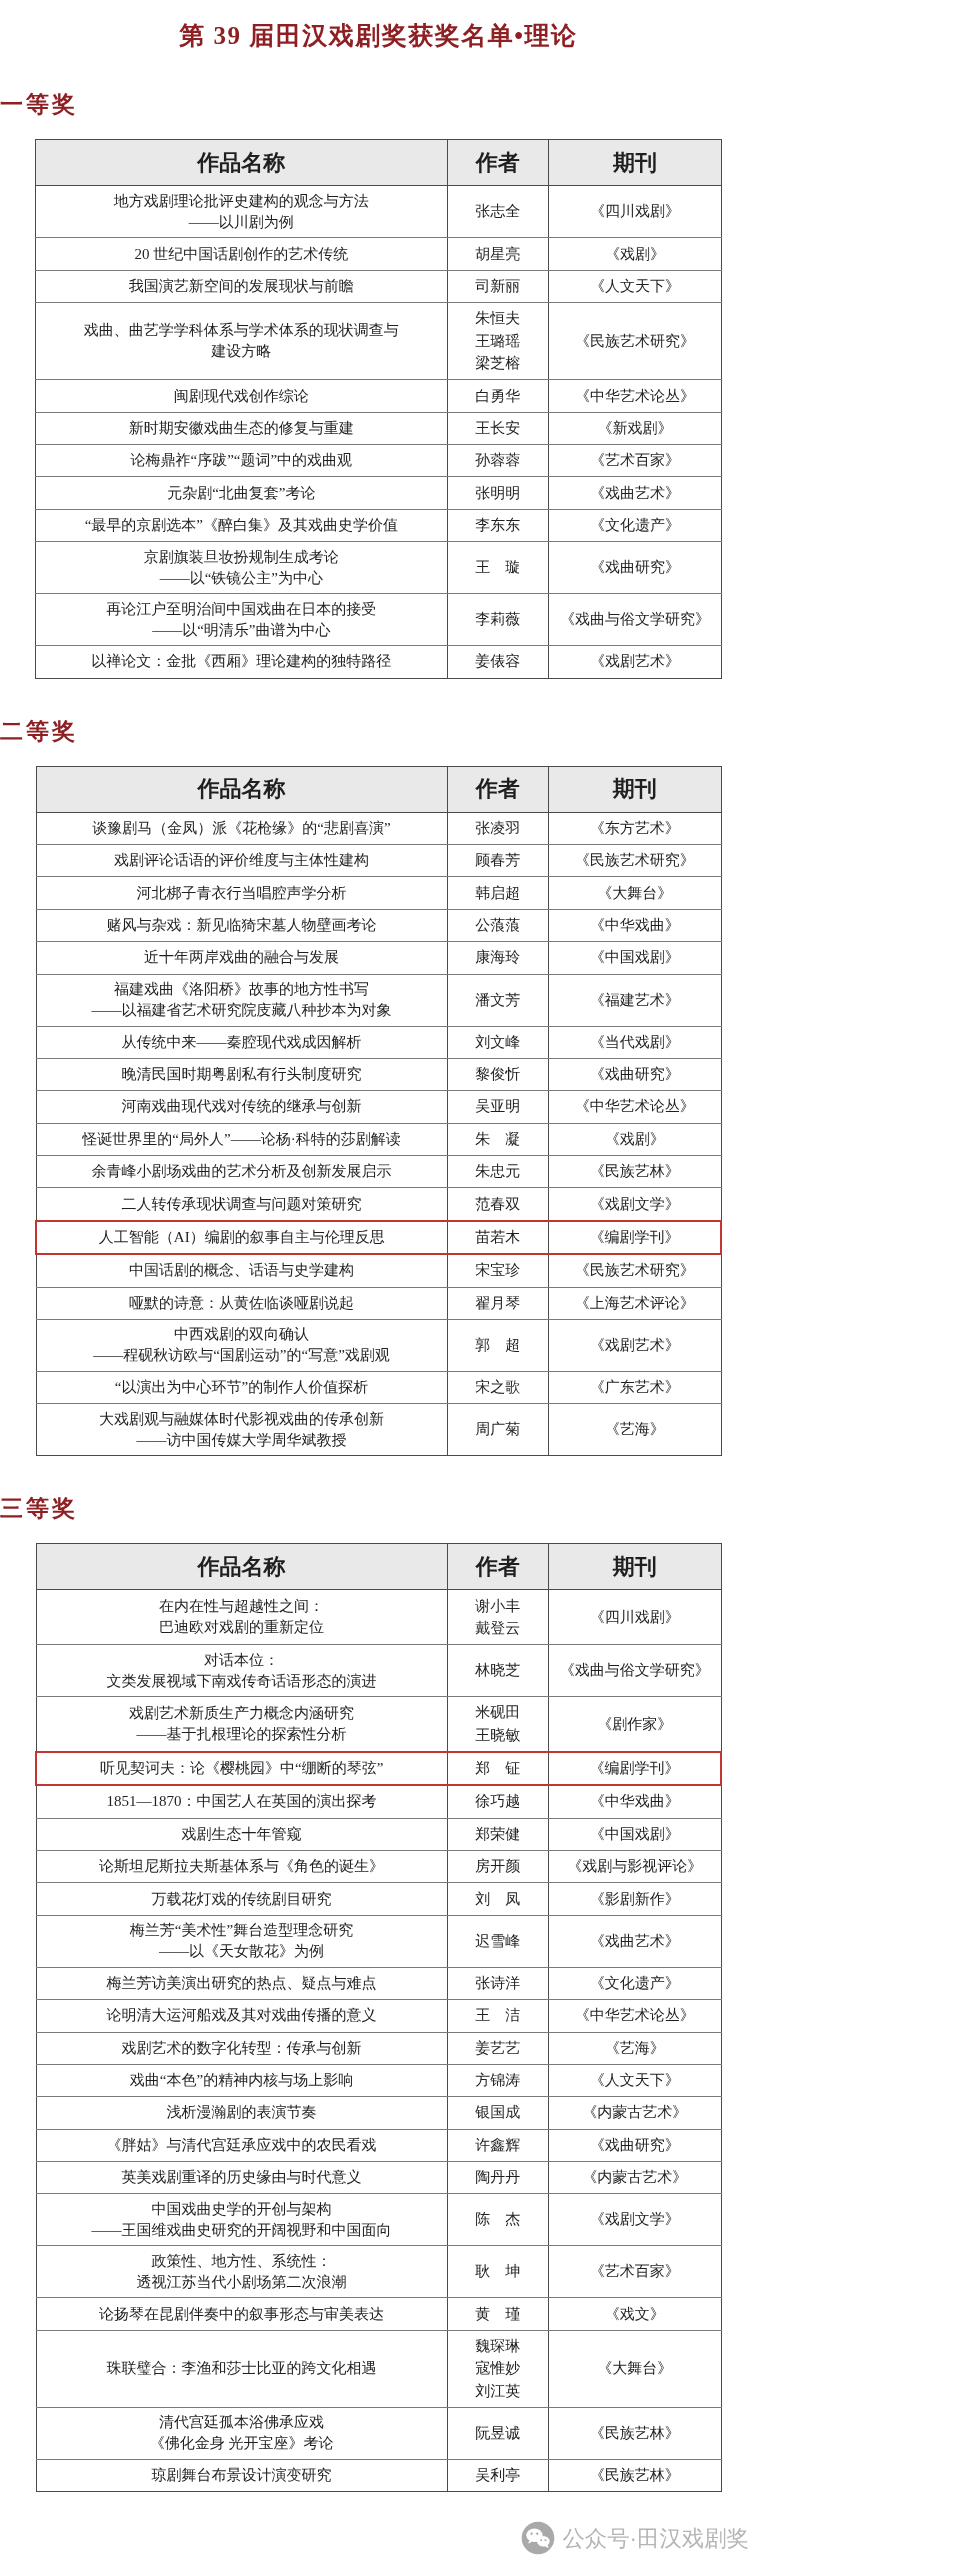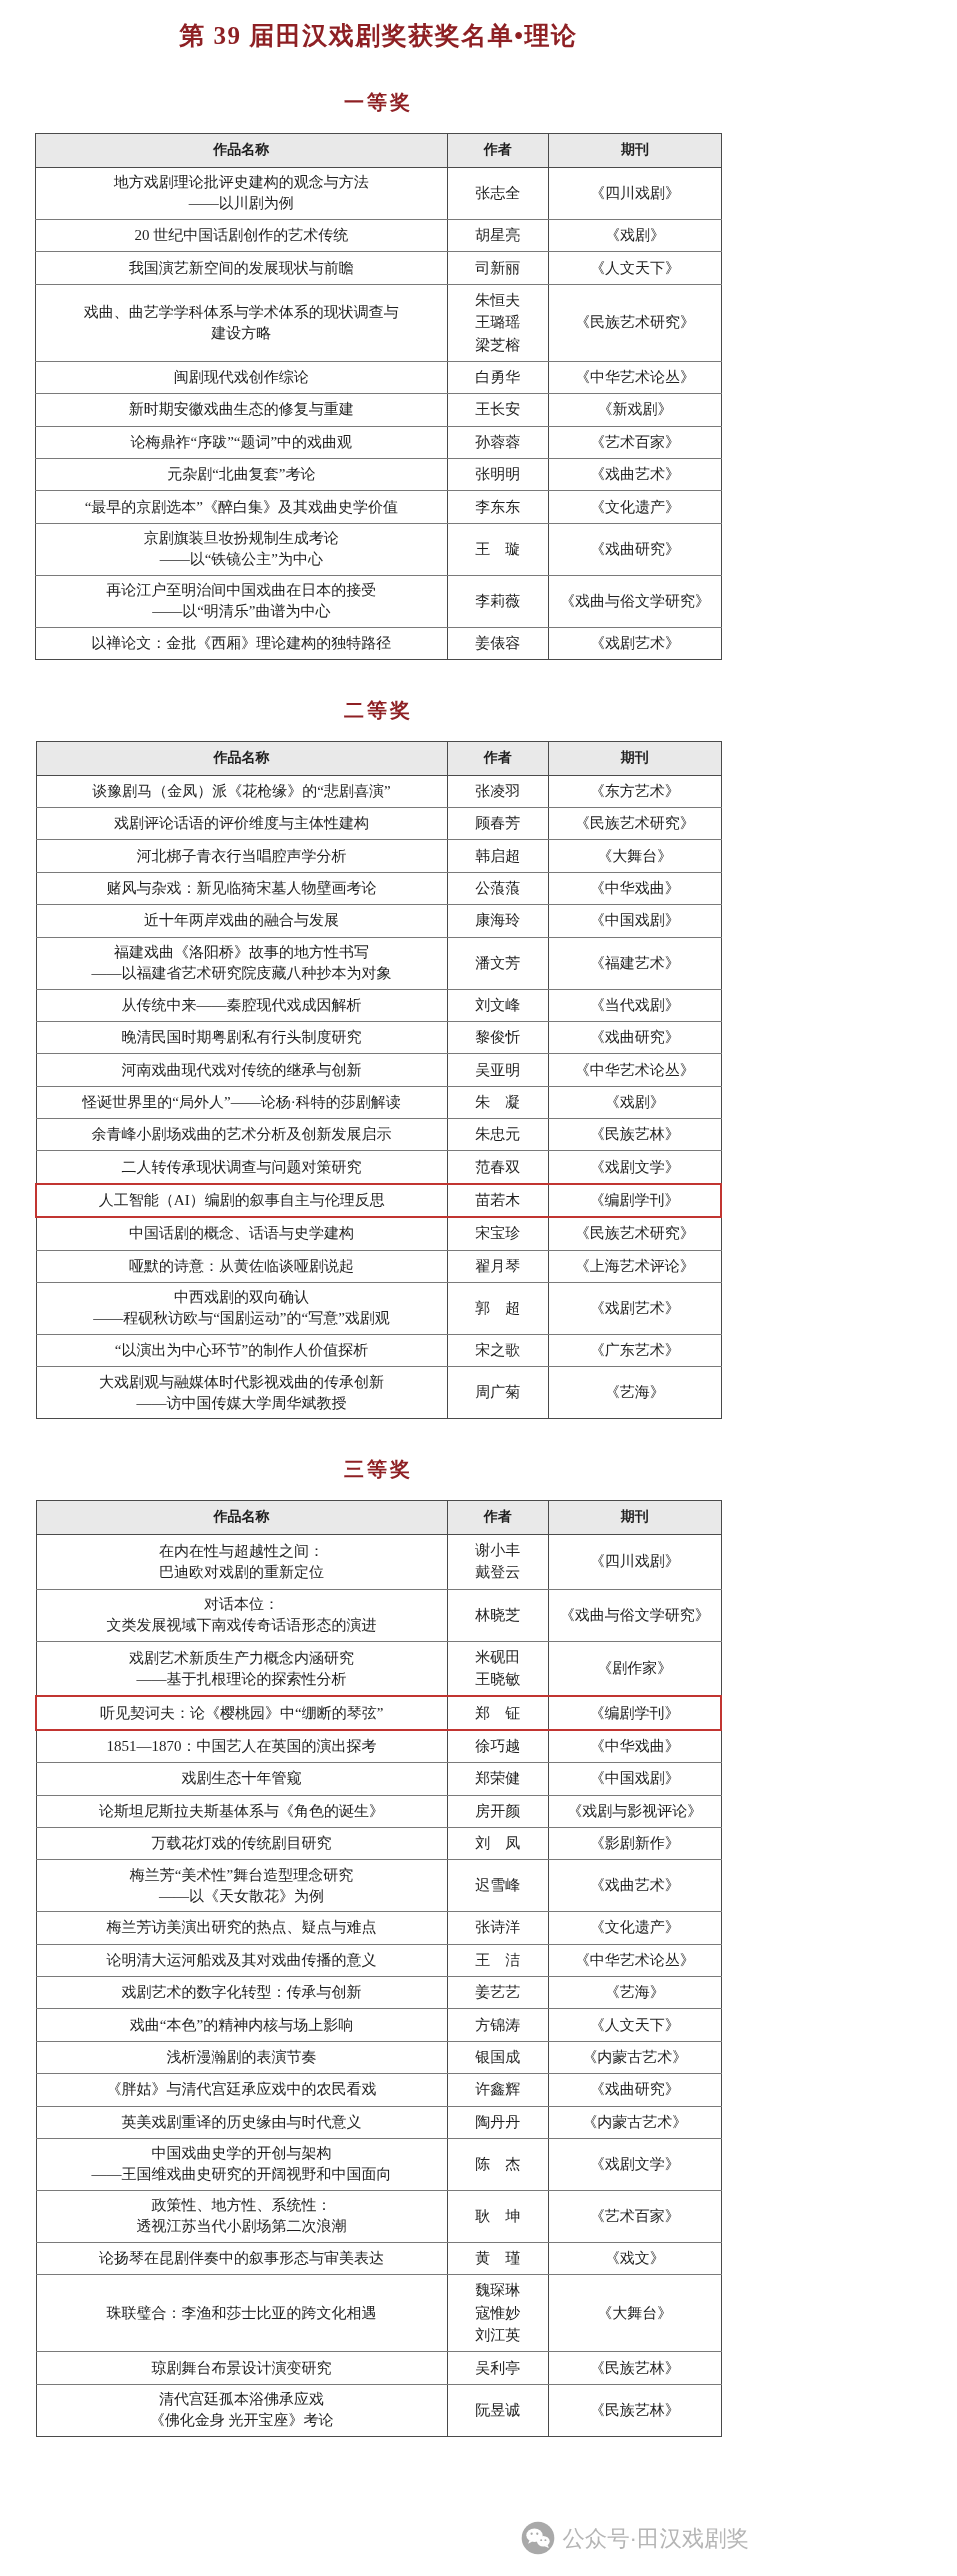--- a/index.html
+++ b/index.html
@@ -27,36 +27,35 @@
   .page-title{
     margin-top:19.4px;
     text-align:center;
     font-size:25px;
     font-weight:bold;
     letter-spacing:1.5px;
     color:var(--accent);
   }
   .section-heading{
     margin-top:37px;
-    text-align:center;
-    font-size:20px;
+    font-size:23px;
     font-weight:bold;
     letter-spacing:3px;
     color:var(--accent);
   }
   table.award-table{
     width:687px;
     margin:15px auto 0 auto;
     border-collapse:collapse;
     table-layout:fixed;
   }
   .award-table th{
     background:var(--header-bg);
     border:1.5px solid var(--border-dark);
-    font-size:14px;
+    font-size:22px;
     font-weight:bold;
     padding:7.5px 3px;
     text-align:center;
   }
   .award-table td{
     border-left:1.5px solid var(--border-dark);
     border-right:1.5px solid var(--border-dark);
     border-top:1.5px solid var(--border-mid);
     border-bottom:1.5px solid var(--border-mid);
     font-size:15px;
@@ -609,34 +608,34 @@
           </td>
           <td class="col-author">
             <div>魏琛琳</div>
             <div>寇惟妙</div>
             <div>刘江英</div>
           </td>
           <td class="col-journal">《大舞台》</td>
         </tr>
         <tr>
           <td class="col-work">
-            <div>琼剧舞台布景设计演变研究</div>
-          </td>
-          <td class="col-author">
-            <div>吴利亭</div>
-          </td>
-          <td class="col-journal">《民族艺林》</td>
-        </tr>
-        <tr>
-          <td class="col-work">
             <div>清代宫廷孤本浴佛承应戏</div>
             <div>《佛化金身 光开宝座》考论</div>
           </td>
           <td class="col-author">
             <div>阮昱诚</div>
+          </td>
+          <td class="col-journal">《民族艺林》</td>
+        </tr>
+        <tr>
+          <td class="col-work">
+            <div>琼剧舞台布景设计演变研究</div>
+          </td>
+          <td class="col-author">
+            <div>吴利亭</div>
           </td>
           <td class="col-journal">《民族艺林》</td>
         </tr>
       </tbody>
   </table>
 
   <div class="watermark">
     <span>
       <svg width="34" height="34" viewBox="0 0 48 48" aria-hidden="true">
         <circle cx="24" cy="24" r="23" fill="#a9a9a9"></circle>

